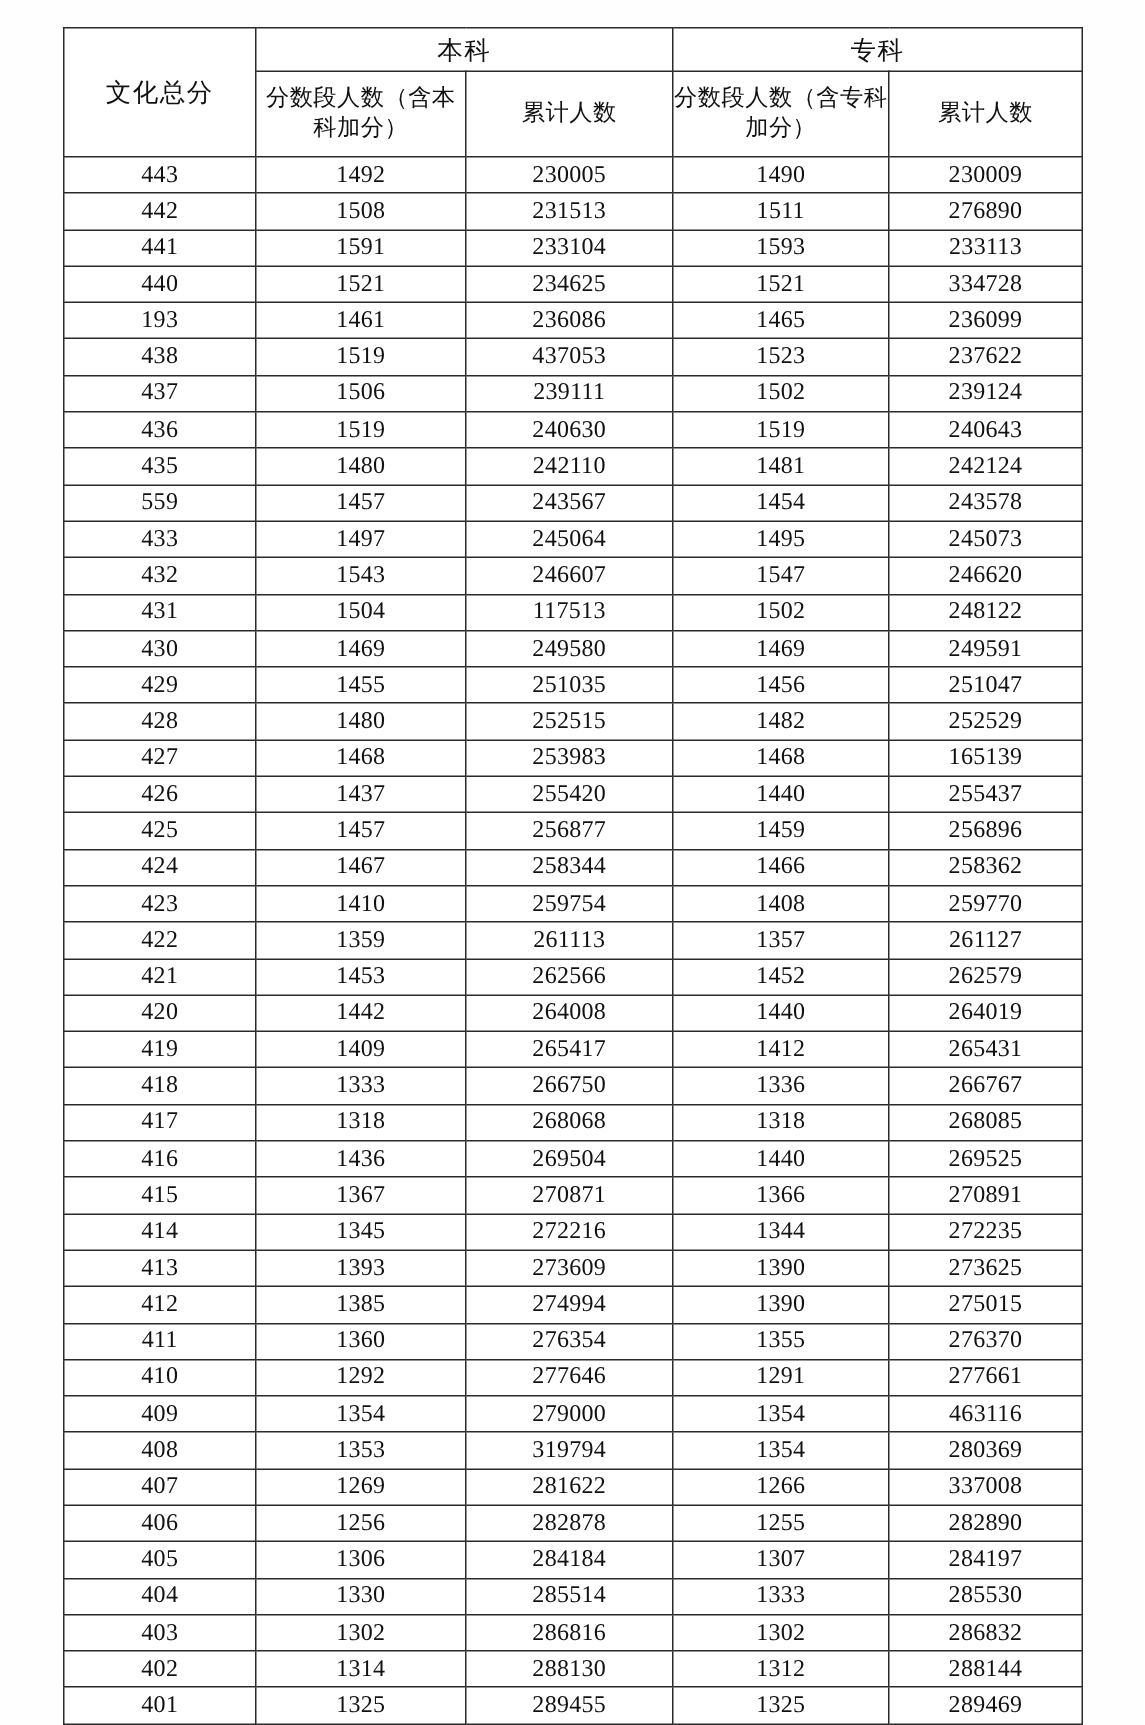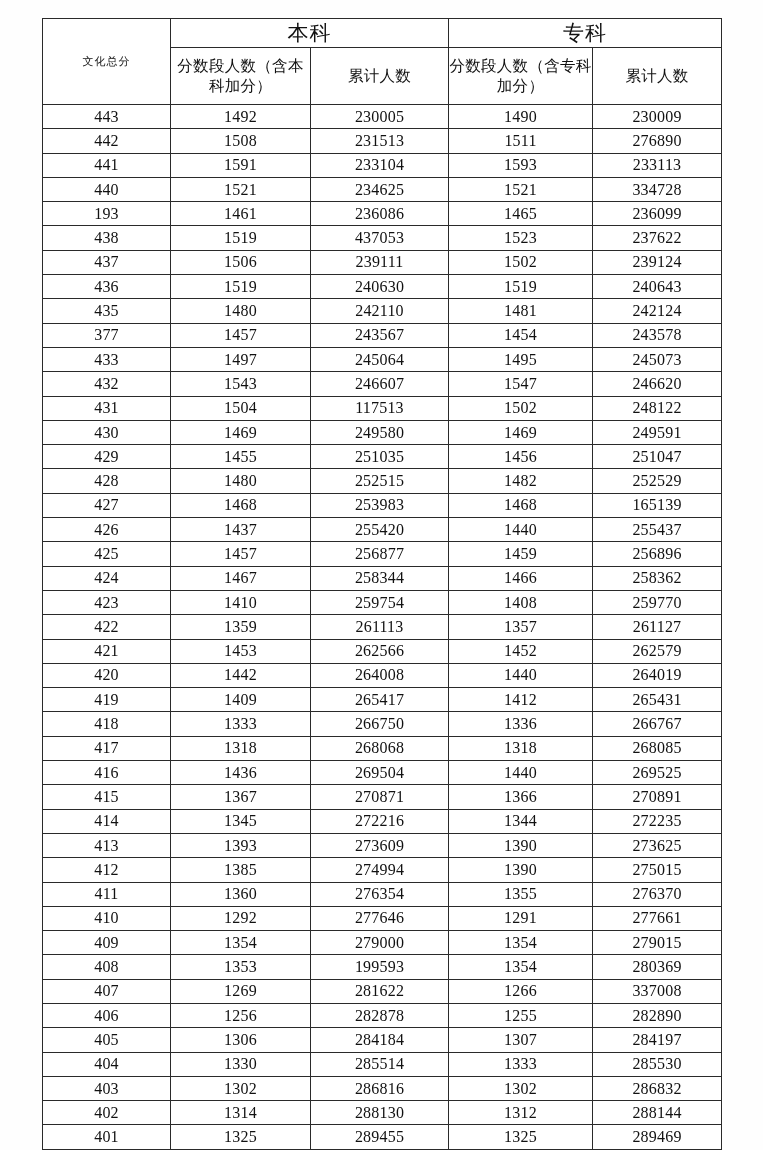--- a/index.html
+++ b/index.html
@@ -46,27 +46,27 @@
 
   
   col.c0 { width: 128px; }
   col.c1 { width: 140px; }
   col.c2 { width: 138px; }
   col.c3 { width: 144px; }
   col.c4 { width: 129px; }
 
   th.group-head {
     height: 28px;
-    font-size: 21px;
+    font-size: 17px;
     letter-spacing: 1px;
     font-family: "Liberation Serif", "DejaVu Serif", serif;
   }
 
   th.score-head {
-    font-size: 11px;
+    font-size: 17px;
     letter-spacing: 1px;
   }
 
   th.sub-head {
     height: 56px;
     font-size: 15.5px;
     line-height: 1.32;
     padding: 2px 4px;
     letter-spacing: 0.3px;
   }
@@ -173,21 +173,21 @@
           <td class="cell">240643</td>
         </tr>
         <tr>
           <td class="cell">435</td>
           <td class="cell">1480</td>
           <td class="cell">242110</td>
           <td class="cell">1481</td>
           <td class="cell">242124</td>
         </tr>
         <tr>
-          <td class="cell">377</td>
+          <td class="cell">559</td>
           <td class="cell">1457</td>
           <td class="cell">243567</td>
           <td class="cell">1454</td>
           <td class="cell">243578</td>
         </tr>
         <tr>
           <td class="cell">433</td>
           <td class="cell">1497</td>
           <td class="cell">245064</td>
           <td class="cell">1495</td>
@@ -352,26 +352,26 @@
           <td class="cell">1292</td>
           <td class="cell">277646</td>
           <td class="cell">1291</td>
           <td class="cell">277661</td>
         </tr>
         <tr>
           <td class="cell">409</td>
           <td class="cell">1354</td>
           <td class="cell">279000</td>
           <td class="cell">1354</td>
-          <td class="cell">279015</td>
+          <td class="cell">463116</td>
         </tr>
         <tr>
           <td class="cell">408</td>
           <td class="cell">1353</td>
-          <td class="cell">199593</td>
+          <td class="cell">319794</td>
           <td class="cell">1354</td>
           <td class="cell">280369</td>
         </tr>
         <tr>
           <td class="cell">407</td>
           <td class="cell">1269</td>
           <td class="cell">281622</td>
           <td class="cell">1266</td>
           <td class="cell">337008</td>
         </tr>

